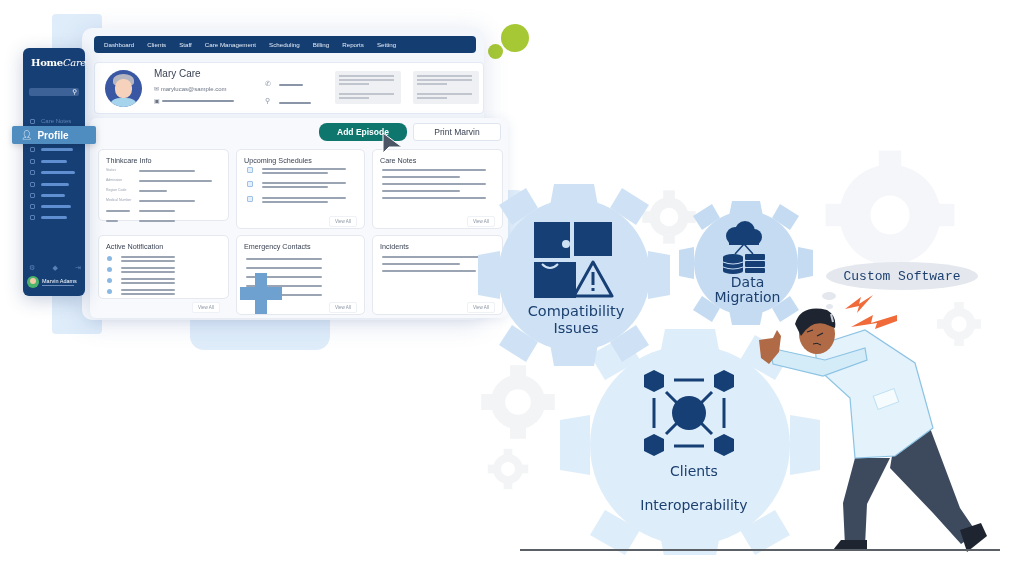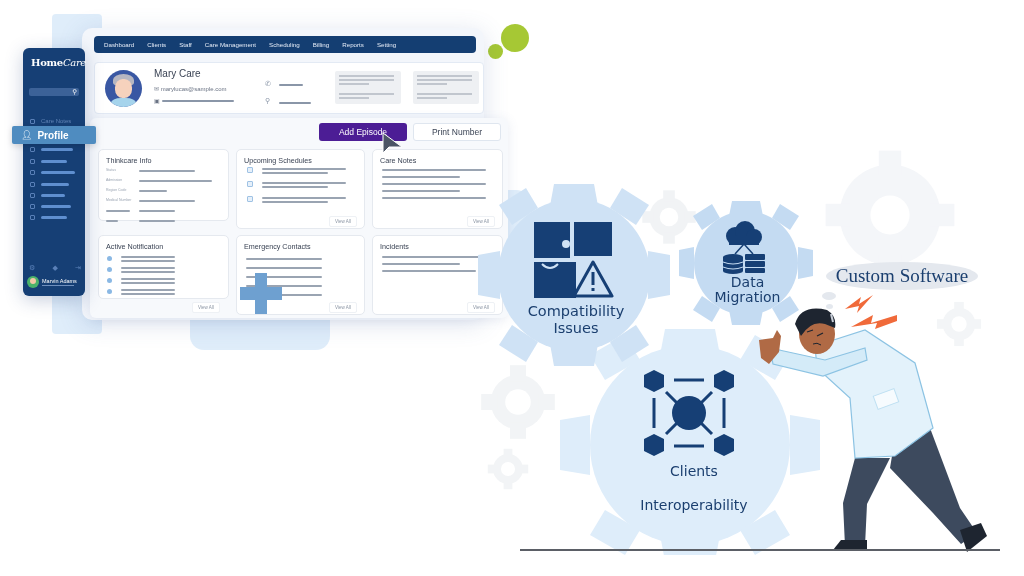--- a/index.html
+++ b/index.html
@@ -68,21 +68,21 @@
   .pemail { position: absolute; left: 59px; top: 22px; font-size: 6px; color: #6a7384; }
   .pdob-icon { position: absolute; left: 59px; top: 34px; font-size: 6px; color: #6a7384; }
   .pline { position: absolute; height: 2px; background: #8a96a8; border-radius: 1px; }
   .p-icon { position: absolute; font-size: 7px; color: #8a96a8; }
   .gray-box { position: absolute; background: #eef0f3; border-radius: 2px; }
   .gray-box .gl { position: absolute; left: 4px; height: 1.5px; background: #c1c6ce; }
 
   
   .btn-primary {
     position: absolute; left: 319px; top: 123px; width: 88px; height: 18px;
-    background: #4c1d95; border-radius: 3px; color: #fff; font-size: 8.5px; font-weight: normal;
+    background: #0f766e; border-radius: 8px; color: #fff; font-size: 8.5px; font-weight: bold;
     display: flex; align-items: center; justify-content: center;
   }
   .btn-secondary {
     position: absolute; left: 413px; top: 123px; width: 88px; height: 18px;
     background: #fff; border-radius: 3px; border: 1px solid #dfe6ef; color: #3a4354; font-size: 8.5px;
     display: flex; align-items: center; justify-content: center;
   }
 
   
   .content-panel { position: absolute; left: 90px; top: 118px; width: 418px; height: 200px; background: #f7f9fc; border-radius: 6px; box-shadow: 0 2px 12px rgba(70,100,160,0.12); }
@@ -99,21 +99,21 @@
 
   .cross-v { position: absolute; left: 255px; top: 273px; width: 12px; height: 41px; background: #6ea0d0; }
   .cross-h { position: absolute; left: 240px; top: 287px; width: 42px; height: 13px; background: #6ea0d0; }
 
   
   .gear-label { position: absolute; color: #1b3f6f; text-align: center; line-height: 1.05; font-family: "DejaVu Sans", sans-serif; }
 
   .bubble {
     position: absolute; left: 826px; top: 262px; width: 152px; height: 28px;
     background: #e4e8ee; border-radius: 50%; display: flex; align-items: center; justify-content: center;
-    color: #1b3f6f; font-size: 19px; font-family: Liberation Serif, serif;
+    color: #1b3f6f; font-size: 13px; font-family: Liberation Mono, monospace;
   }
   .thought { position: absolute; background: #e4e8ee; border-radius: 50%; }
   .ground { position: absolute; left: 520px; top: 549px; width: 480px; height: 1.5px; background: #5b5f66; }
 </style>
 </head>
 <body>
 
 <div class="deco-block" style="left:52px;top:14px;width:50px;height:320px;border-radius:4px;"></div>
 <div class="deco-block" style="left:190px;top:240px;width:140px;height:110px;"></div>
 <div class="deco-block" style="left:440px;top:190px;width:90px;height:60px;"></div>
@@ -238,21 +238,21 @@
   <div class="card-line" style="left:9px;top:20px;width:104px;"></div>
   <div class="card-line" style="left:9px;top:27px;width:78px;"></div>
   <div class="card-line" style="left:9px;top:34px;width:94px;"></div>
   <div class="view-all" style="left:94px;top:66px;">View All</div>
 </div>
 
 <div class="cross-v"></div>
 <div class="cross-h"></div>
 
 <div class="btn-primary">Add Episode</div>
-<div class="btn-secondary">Print Number</div>
+<div class="btn-secondary">Print Marvin</div>
 <svg class="abs" style="left:382px;top:132px;" width="22" height="24" viewBox="0 0 22 24">
   <path d="M1 1 L1 21 L7 15 L20 15 Z" fill="#4b5566" stroke="#ffffff" stroke-width="1"></path>
 </svg>
 
 <aside class="sidebar">
   <div class="logo"><span>Home</span><i>Care</i></div>
   <div class="sb-search">
     <span class="sb-search-icon">⚲</span>
   </div>
   <div class="sb-item" style="top:70px;">

